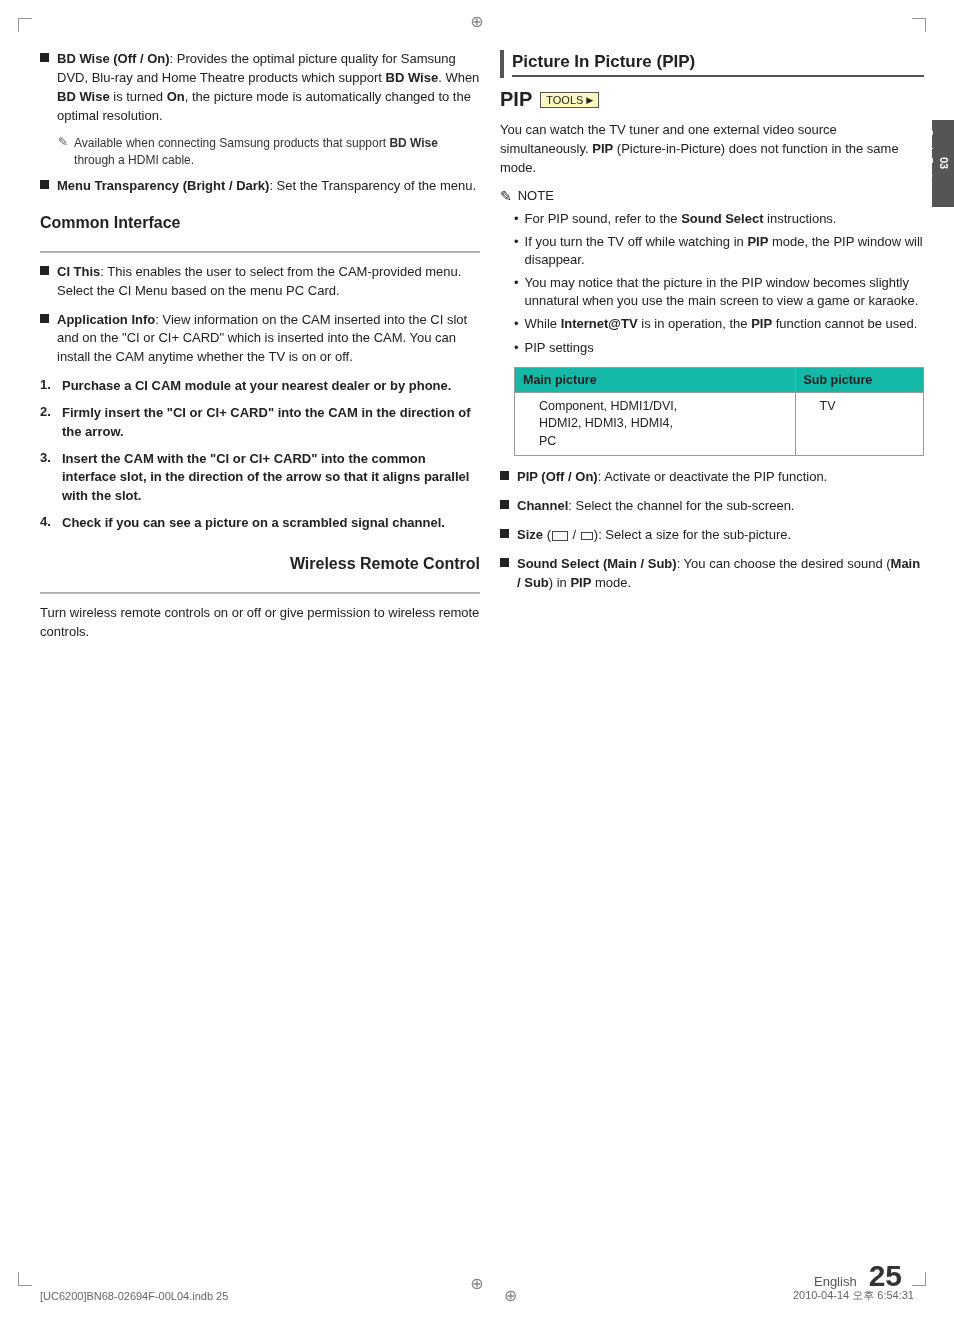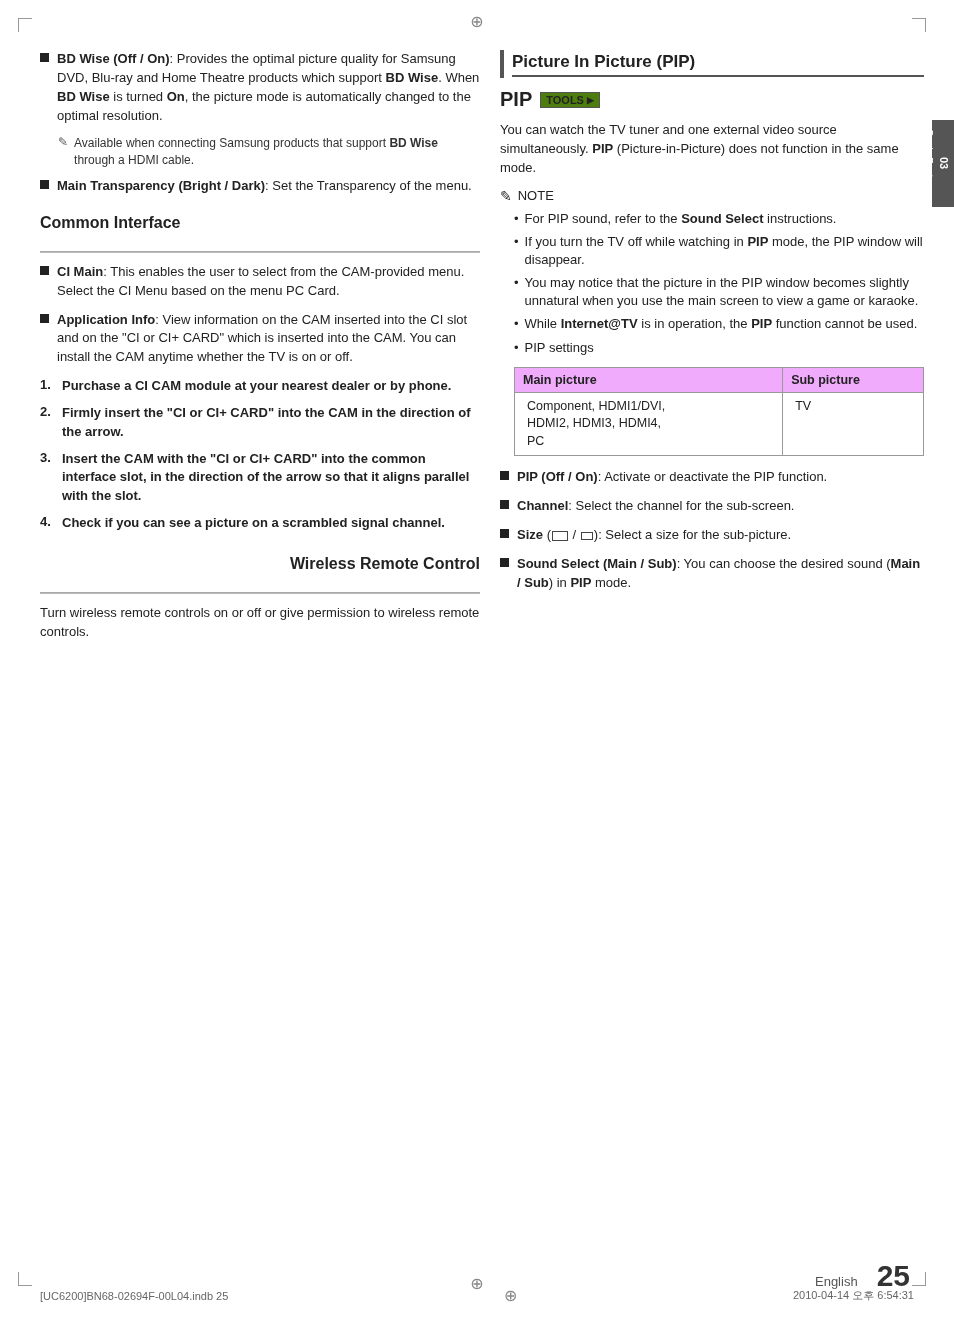--- a/index.html
+++ b/index.html
@@ -151,22 +151,22 @@
       display: flex;
       align-items: center;
       gap: 8px;
     }
     .tools-badge {
       display: inline-flex;
       align-items: center;
       border: 1px solid #555;
       padding: 1px 5px;
       font-size: 11px;
-      font-weight: bold;
-      background: #4d7c0f;
+      font-weight: normal;
+      background: #fef9c3;
       gap: 3px;
     }
 
     
     .note-section {
       margin: 10px 0;
     }
     .note-header {
       display: flex;
       align-items: center;
@@ -194,29 +194,29 @@
     }
 
     
     .pip-table {
       border-collapse: collapse;
       width: 100%;
       margin: 8px 0 12px 0;
       font-size: 12.5px;
     }
     .pip-table th {
-      background: #f0abfc;
+      background: #14b8a6;
       border: 1px solid #999;
       padding: 5px 8px;
       font-weight: bold;
       text-align: left;
     }
     .pip-table td {
       border: 1px solid #999;
-      padding: 5px 12px;
+      padding: 5px 24px;
       vertical-align: top;
       line-height: 1.4;
     }
 
     
     .sub-note {
       display: flex;
       align-items: flex-start;
       gap: 6px;
       padding-left: 18px;
@@ -298,32 +298,32 @@
       </div>
 
       <div class="sub-note">
         <span class="sub-note-icon">✎</span>
         <span class="sub-note-content">Available when connecting Samsung products that support <b>BD Wise</b> through a HDMI cable.</span>
       </div>
 
       <div class="bullet-item">
         <div class="bullet-square"></div>
         <div class="bullet-content">
-          <b>Main Transparency (Bright / Dark)</b>: Set the Transparency of the menu.
+          <b>Menu Transparency (Bright / Dark)</b>: Set the Transparency of the menu.
         </div>
       </div>
 
 
       <div class="section-heading">Common Interface</div>
       <hr class="line-separator" style="margin-top:-12px; margin-bottom:10px;">
 
       <div class="bullet-item">
         <div class="bullet-square"></div>
         <div class="bullet-content">
-          <b>CI Main</b>: This enables the user to select from the CAM-provided menu. Select the CI Menu based on the menu PC Card.
+          <b>CI This</b>: This enables the user to select from the CAM-provided menu. Select the CI Menu based on the menu PC Card.
         </div>
       </div>
 
       <div class="bullet-item">
         <div class="bullet-square"></div>
         <div class="bullet-content">
           <b>Application Info</b>: View information on the CAM inserted into the CI slot and on the "CI or CI+ CARD" which is inserted into the CAM. You can install the CAM anytime whether the TV is on or off.
         </div>
       </div>
 
@@ -446,18 +446,18 @@
 
     </div>
   </div>
 
   <div class="footer">
     <span>[UC6200]BN68-02694F-00L04.indb   25</span>
     <span class="footer-center">⊕</span>
     <span>2010-04-14   오후 6:54:31</span>
   </div>
 
-  <div style="position:absolute; bottom:30px; right:44px; display:flex; align-items:baseline; gap:19px;">
+  <div style="position:absolute; bottom:30px; right:52px; display:flex; align-items:baseline; gap:12px;">
     <span style="font-size:13px; color:#555;">English</span>
     <span style="font-size:30px; font-weight:bold; color:#333; line-height:1;">25</span>
   </div>
 
 </div>
 
 </body></html>

